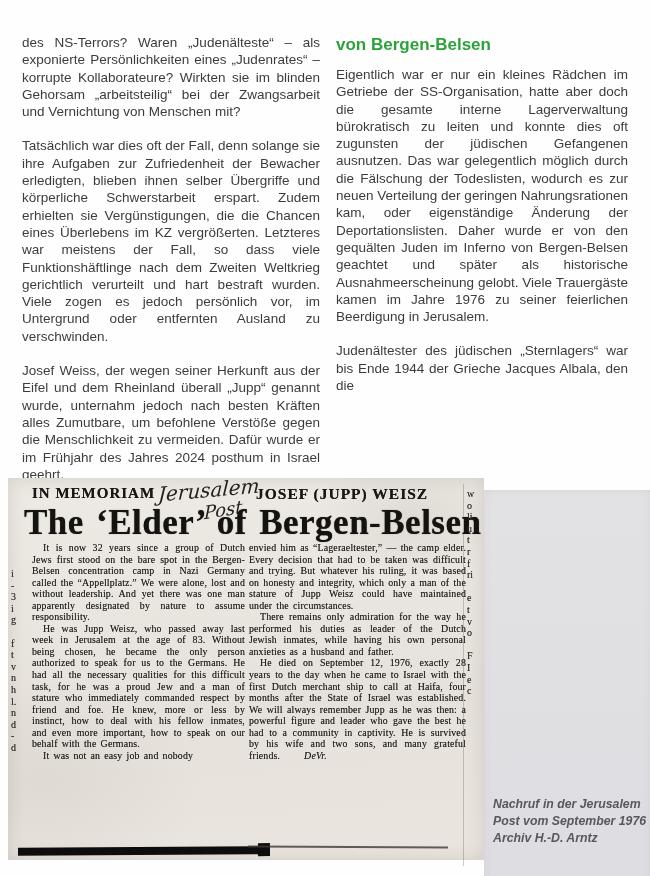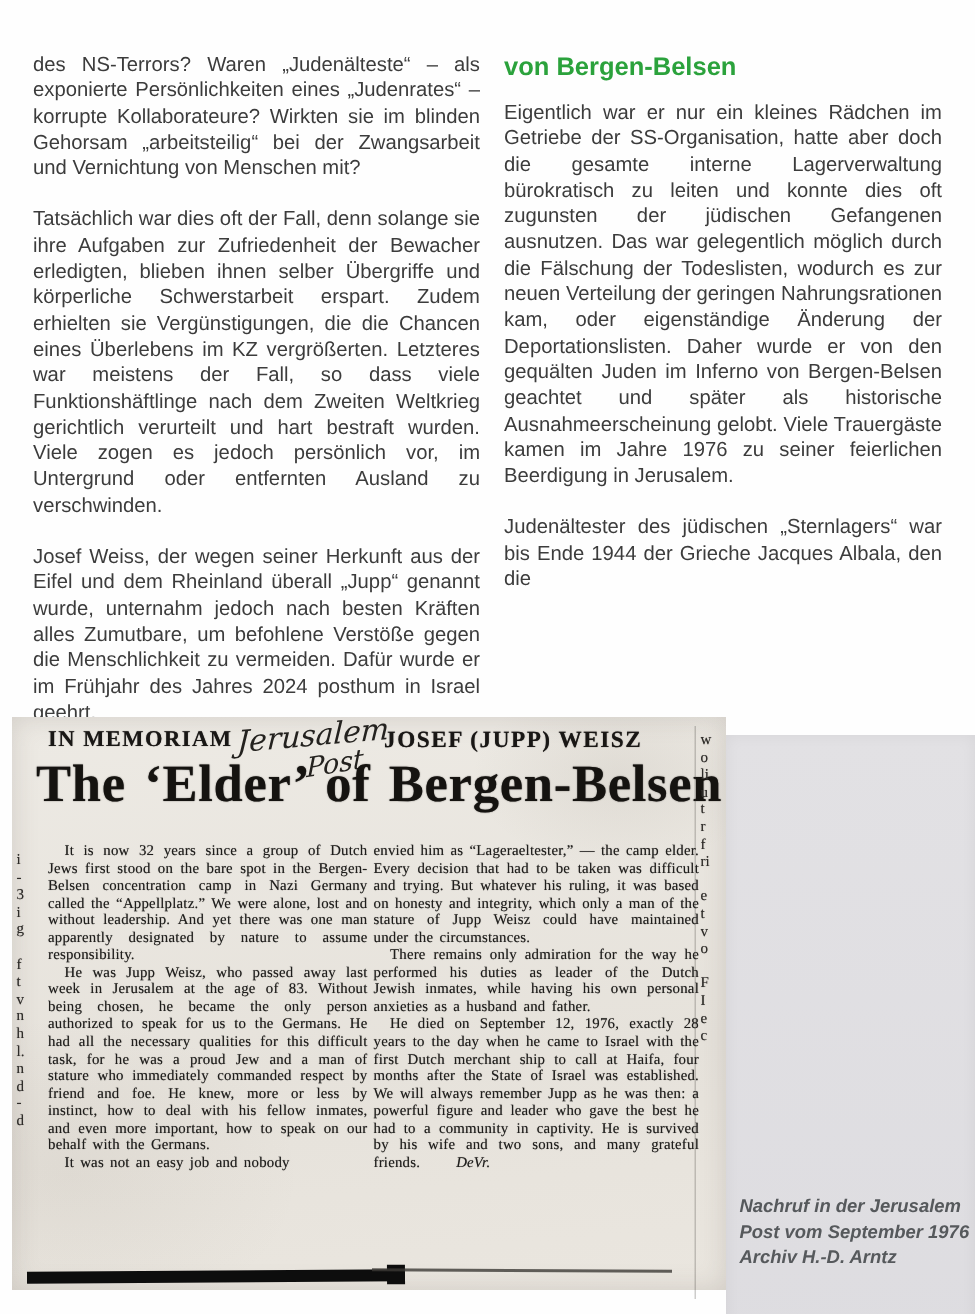--- a/index.html
+++ b/index.html
@@ -27,21 +27,21 @@
   .kicker{font-weight:bold;font-size:15px;letter-spacing:1px;color:#191715;
           text-shadow:0 0 0.6px rgba(25,23,21,0.8);}
   .kicker-right{position:absolute;left:224px;top:1px;font-size:15.5px;}
   .handwriting{position:absolute;font-family:"DejaVu Serif",serif;font-style:italic;
                color:#24221f;white-space:nowrap;}
   .hw1{left:126px;top:-6px;font-size:20px;transform:rotate(-5deg) skewX(-8deg);}
   .hw2{left:172px;top:15px;font-size:18px;transform:rotate(-9deg) skewX(-10deg);}
   .np-headline{position:absolute;left:16px;top:25px;width:450px;font-size:35px;
                font-weight:bold;letter-spacing:0.5px;word-spacing:3px;color:#151310;
                text-shadow:0 0 0.8px rgba(20,18,16,0.8);white-space:nowrap;}
-  .np-col{position:absolute;top:84px;font-size:9.9px;line-height:11.55px;}
+  .np-col{position:absolute;top:64px;font-size:9.9px;line-height:11.55px;}
   .np-col1{left:24px;width:213px;}
   .np-col2{left:241px;width:217px;}
   .np-col p{margin:0;text-indent:11px;text-align:justify;word-spacing:1.5px;
             letter-spacing:0.15px;color:#1f1e1c;text-shadow:0 0 0.5px rgba(31,30,28,0.6);}
   .np-col p.no-indent{text-indent:0;}
   .sig{font-style:italic;margin-left:24px;}
   .black-bar{position:absolute;left:10px;top:369px;width:250px;height:8px;background:#0d0d0d;
              transform:rotate(-0.4deg);}
   .black-bar::after{content:"";position:absolute;right:-2px;top:-3px;width:12px;height:13px;
              background:#0d0d0d;}

